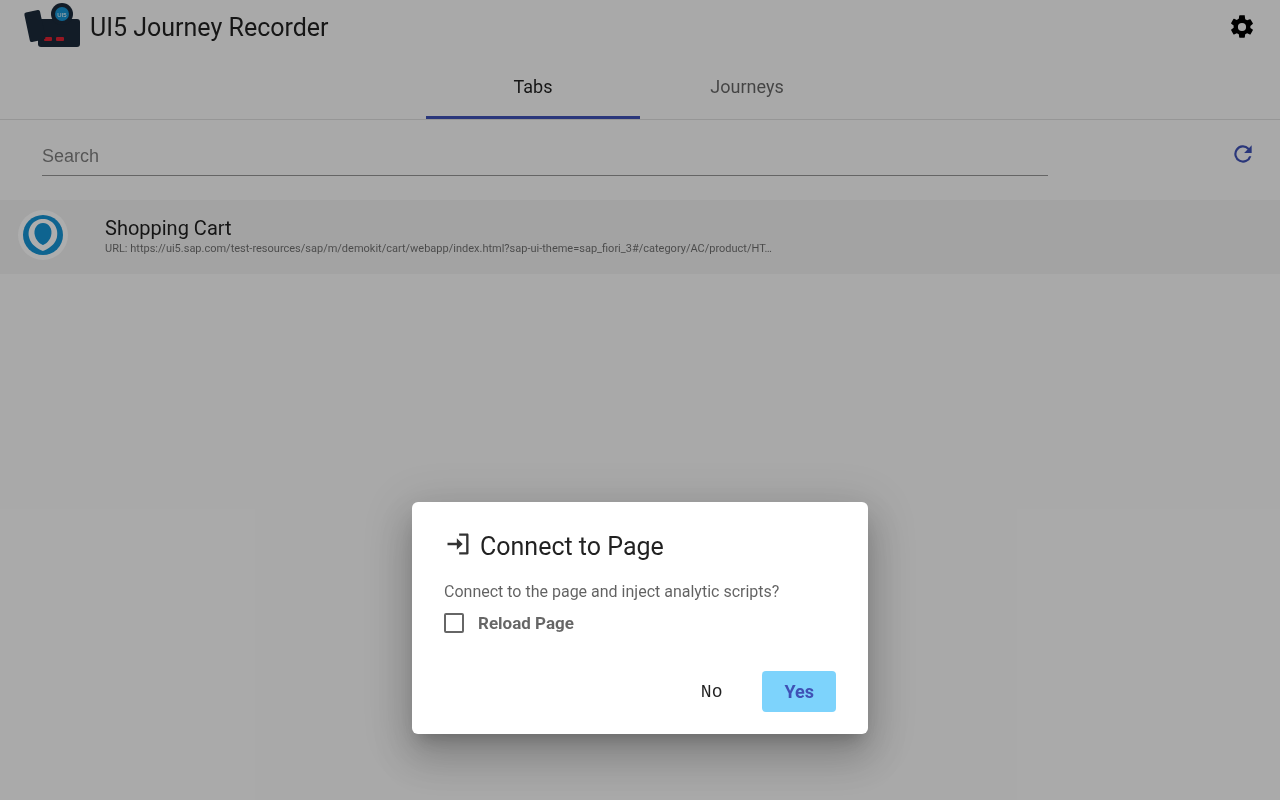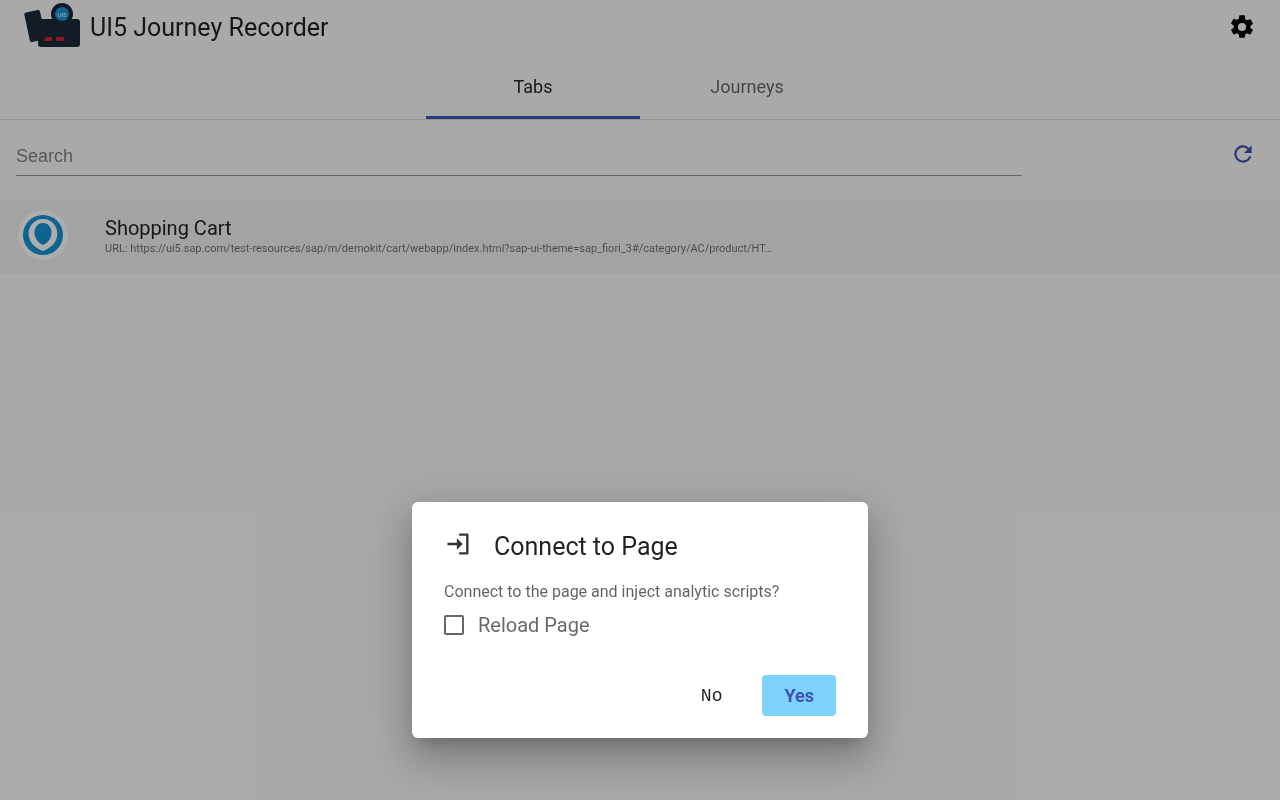--- a/index.html
+++ b/index.html
@@ -157,21 +157,21 @@
       background: #fff;
       border-radius: 6px;
       box-shadow: 0 11px 15px -7px rgba(0,0,0,.2),
                   0 24px 38px 3px rgba(0,0,0,.14),
                   0 9px 46px 8px rgba(0,0,0,.12);
       padding: 28px 32px 22px;
     }
     .dialog-header {
       display: flex;
       align-items: center;
-      gap: 22px;
+      gap: 8px;
       margin-bottom: 20px;
     }
     .dialog-title {
       font-size: 25px;
       font-weight: 400;
       color: rgba(0,0,0,0.87);
     }
     .dialog-msg {
       font-size: 16px;
       color: rgba(0,0,0,0.62);
@@ -183,22 +183,23 @@
       gap: 14px;
       margin-bottom: 38px;
     }
     .checkbox {
       width: 20px; height: 20px;
       border: 2px solid rgba(0,0,0,0.6);
       border-radius: 2px;
       cursor: pointer;
     }
     .checkbox-label {
-      font-size: 20px;
+      font-size: 17px;
       color: rgba(0,0,0,0.6);
+      font-weight: bold;
     }
     .dialog-actions {
       display: flex;
       justify-content: flex-end;
       gap: 18px;
     }
     .btn {
       border: none;
       background: none;
       font-size: 18px;
@@ -223,21 +224,21 @@
     }
     .search-wrap::after{
       content:"";
       position:absolute;
       left:0;
       bottom:-1px;
       width: 1006px;
       height:1px;
       background: rgba(0,0,0,0.4);
     }
-    .search-row { border-bottom: none; position:relative; }
+    .search-row { border-bottom: none; position:relative;margin-left:26px; }
   </style>
 </head>
 <body>
 
 <div class="header">
   <div class="header-left">
     <div class="app-logo">
       <svg width="72" height="48" viewBox="0 0 72 48">
 
         <rect x="24" y="16" width="42" height="28" rx="3" fill="#1b2a3a"></rect>

